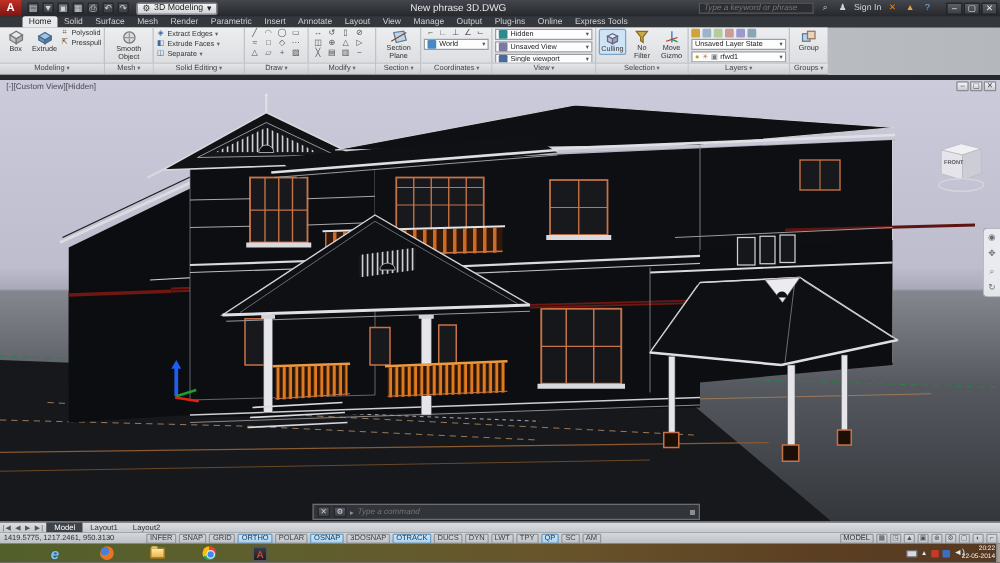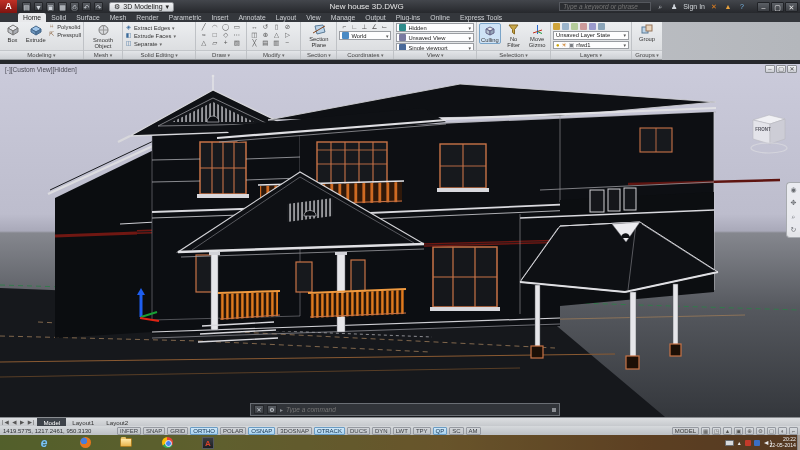--- a/index.html
+++ b/index.html
@@ -143,21 +143,21 @@
       <span>▦</span>
       <span>⎙</span>
       <span>↶</span>
       <span>↷</span>
     </div>
     <div class="wsbox">
       <span>⚙</span>
       <span>3D Modeling</span>
       <span>▾</span>
     </div>
-    <div id="title-text">New house 3D.DWG</div>
+    <div id="title-text">New phrase 3D.DWG</div>
     <div class="tb-right">
       <input class="searchbox" placeholder="Type a keyword or phrase" style="">
       <span class="tb-ico">⌕</span>
       <span class="tb-ico">♟</span>
       <span class="signin">Sign In</span>
       <span class="tb-ico" style="color:#e8821e;">✕</span>
       <span class="tb-ico" style="color:#e8a23e;">▲</span>
       <span class="tb-ico" style="color:#7ab8e8;">?</span>
       <div class="winbtns">
         <span>–</span>

